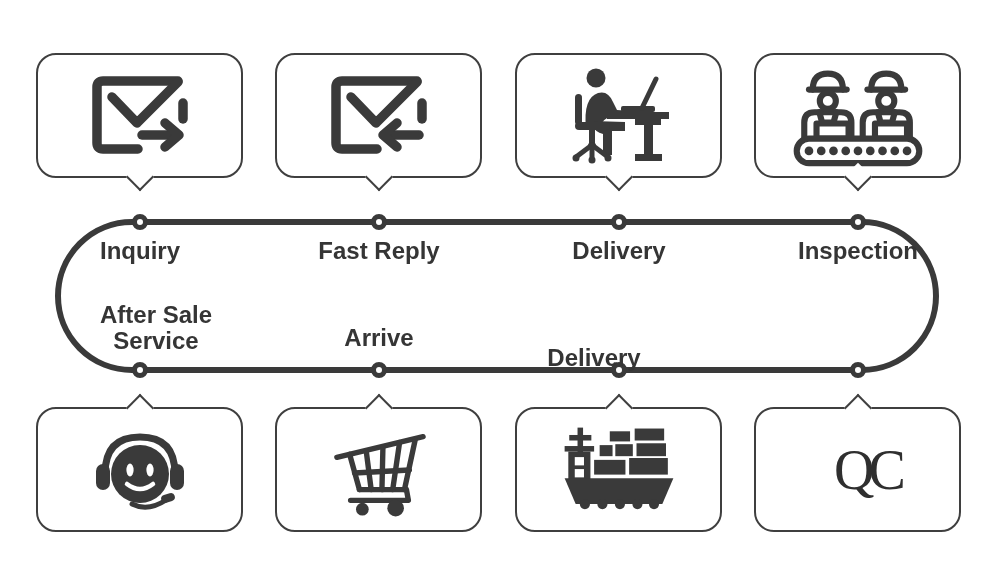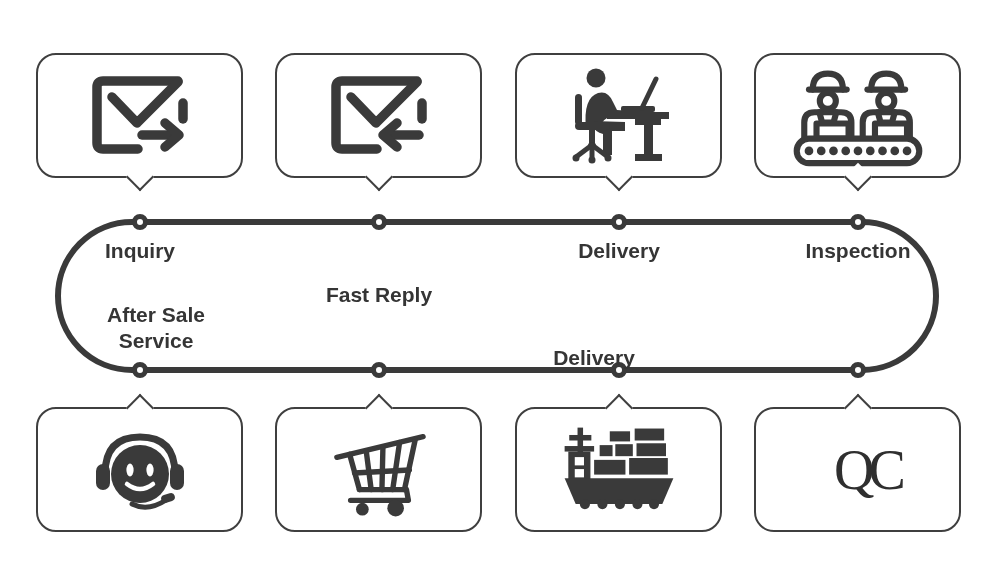--- a/index.html
+++ b/index.html
@@ -45,21 +45,21 @@
     position: absolute;
     width: 16px; height: 16px;
     border: 5px solid #3a3a3a;
     background: #ffffff;
     border-radius: 50%;
     z-index: 3;
   }
   .step-label {
     position: absolute;
     font-weight: 700;
-    font-size: 21px;
+    font-size: 24px;
     line-height: 26px;
     color: #353535;
     text-align: center;
     z-index: 4;
   }
   .qc {
     font-family: "Liberation Serif", serif;
     font-size: 56px;
     letter-spacing: -6px;
     color: #2f2f2f;
@@ -169,25 +169,26 @@
   <div class="node" style="left:371px; top:214px;"></div>
   <div class="node" style="left:611px; top:214px;"></div>
   <div class="node" style="left:850px; top:214px;"></div>
 
   <div class="node" style="left:132px; top:362px;"></div>
   <div class="node" style="left:371px; top:362px;"></div>
   <div class="node" style="left:611px; top:362px;"></div>
   <div class="node" style="left:850px; top:362px;"></div>
 
   <div class="step-label" style="left:40px;  top:238px; width:200px;">Inquiry</div>
-  <div class="step-label" style="left:279px; top:238px; width:200px;margin-top:44px;">Fast Reply</div>
+  <div class="step-label" style="left:279px; top:238px; width:200px;">Fast Reply</div>
   <div class="step-label" style="left:519px; top:238px; width:200px;">Delivery</div>
   <div class="step-label" style="left:758px; top:238px; width:200px;">Inspection</div>
 
   <div class="step-label" style="left:81px;  top:302px; width:150px;">After Sale Service</div>
+  <div class="step-label" style="left:279px; top:325px; width:200px;">Arrive</div>
   <div class="step-label" style="left:494px; top:325px; width:200px;margin-top:20px;">Delivery</div>
 
   <div class="bubble" style="left:36px; top:407px;">
     <svg width="100" height="92" viewBox="0 0 100 92">
       <path d="M15 50 Q15 13 50 13 Q85 13 85 50" fill="none" stroke="#3a3a3a" stroke-width="7" stroke-linecap="round"></path>
       <circle cx="50" cy="50" r="29" fill="#3a3a3a"></circle>
       <ellipse cx="40" cy="46" rx="3.6" ry="6.5" fill="#ffffff"></ellipse>
       <ellipse cx="60" cy="46" rx="3.6" ry="6.5" fill="#ffffff"></ellipse>
       <path d="M37 60 Q50 70 63 60" fill="none" stroke="#ffffff" stroke-width="4.5" stroke-linecap="round"></path>
       <rect x="6" y="40" width="14" height="26" rx="7" fill="#3a3a3a"></rect>

